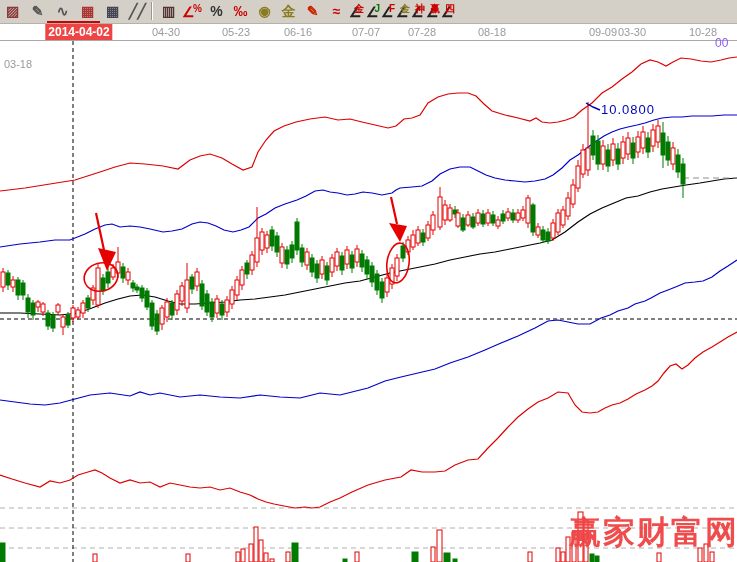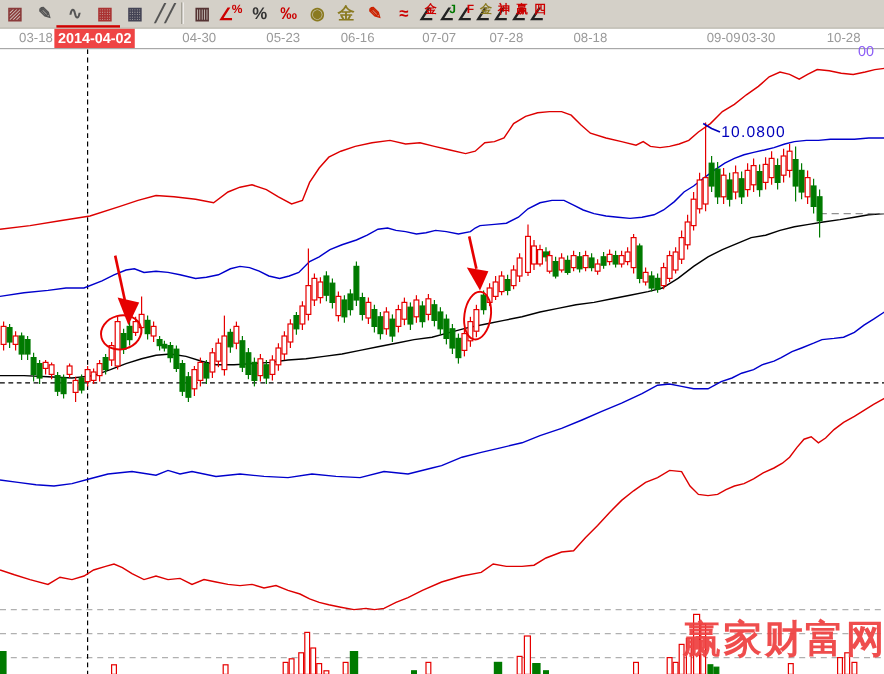--- a/index.html
+++ b/index.html
@@ -73,21 +73,21 @@
       <span class="under" style="color: rgb(34, 34, 34);">∠</span>
       <span class="g">赢</span>
     </span>
     <span class="tb-icon layered" style="left: 441px; width: 15px; color: rgb(204, 0, 0);">
       <span class="under" style="color: rgb(34, 34, 34);">∠</span>
       <span class="g">四</span>
     </span>
   </div>
 
 <div class="date-axis">
-    <span class="date-label" style="left: 30px;">03-18</span>
+    <span class="date-label" style="left: 18px; margin-top: 32px;">03-18</span>
     <span class="date-label hl" style="left: 79px;">2014-04-02</span>
     <span class="date-label" style="left: 166px;">04-30</span>
     <span class="date-label" style="left: 236px; text-align: right;">05-23</span>
     <span class="date-label" style="left: 298px;">06-16</span>
     <span class="date-label" style="left: 366px;">07-07</span>
     <span class="date-label" style="left: 422px;">07-28</span>
     <span class="date-label" style="left: 492px;">08-18</span>
     <span class="date-label" style="left: 563px; margin-left: 40px;">09-09</span>
     <span class="date-label" style="left: 632px;">03-30</span>
     <span class="date-label" style="left: 703px;">10-28</span>

